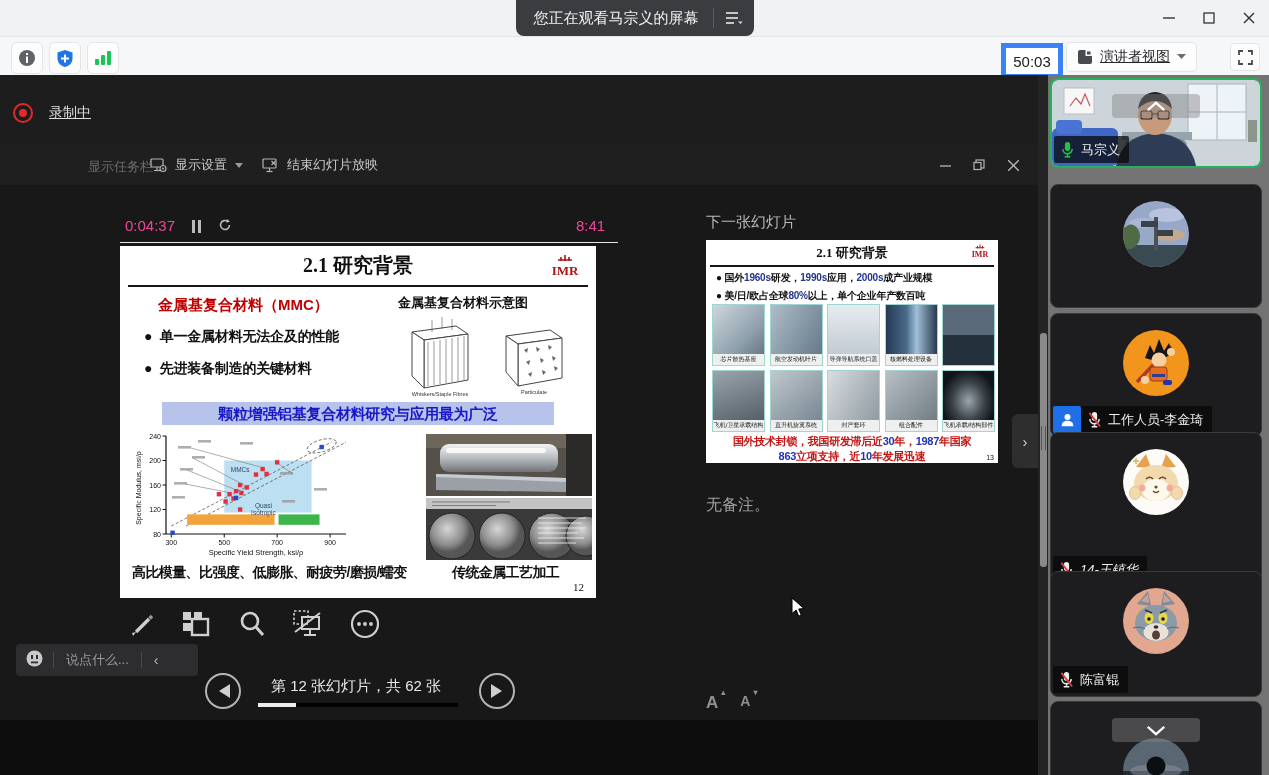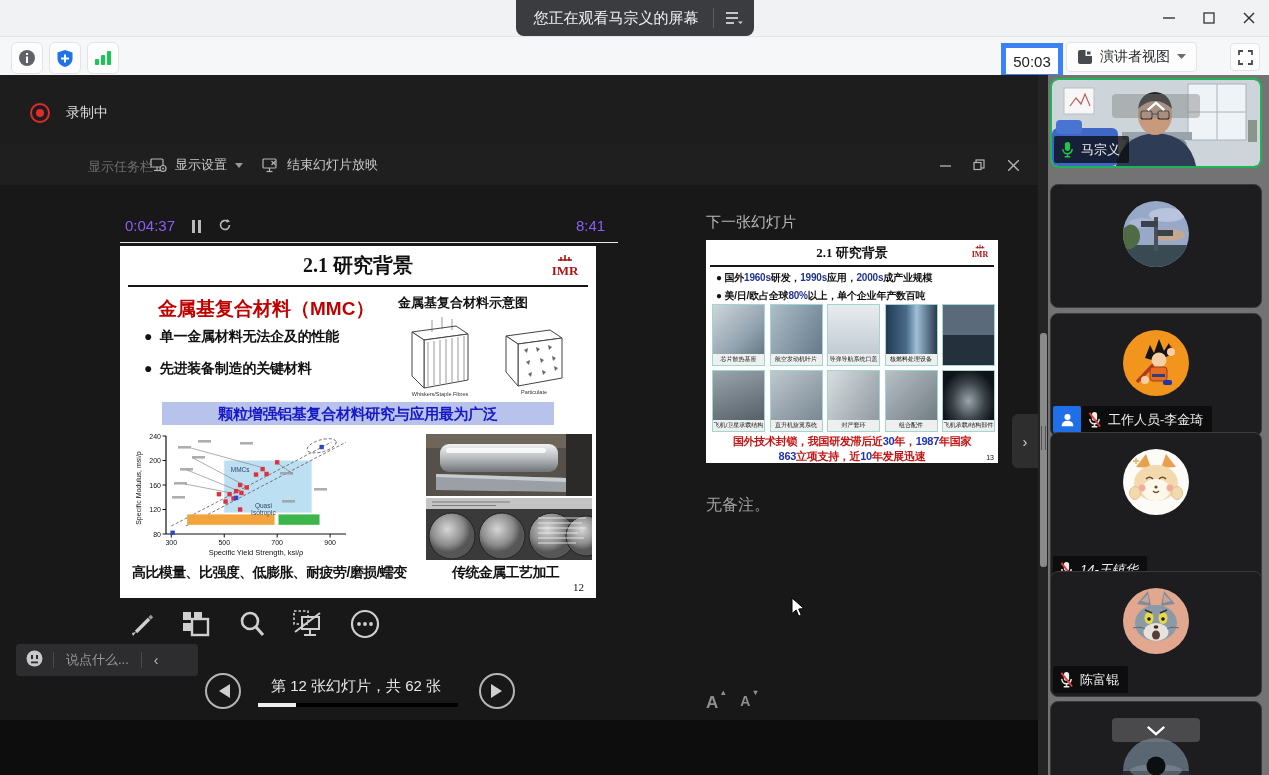--- a/index.html
+++ b/index.html
@@ -13,44 +13,44 @@
   .burger{width:40px;height:36px;display:flex;align-items:center;justify-content:center;gap:3px;cursor:pointer;}
   .winctl{position:absolute;top:0;right:0;height:36px;display:flex;}
   .winctl>div{width:40px;height:36px;display:flex;align-items:center;justify-content:center;}
   
   .toolbar{position:absolute;left:0;top:37px;width:1269px;height:38px;background:#f6f7f9;border-bottom:1px solid #d8d8d8;}
   .tbtn{position:absolute;top:5px;width:30px;height:30px;background:#fdfdfd;border:1px solid #e3e4e6;border-radius:6px;
         display:flex;align-items:center;justify-content:center;}
   .timerbox{position:absolute;top:6px;left:1001px;width:52px;height:26px;background:#fff;border:5px solid #3b82f6;
         display:flex;align-items:center;justify-content:center;font-size:15px;color:#202124;}
   .viewsel{position:absolute;top:5px;left:1066px;height:28px;display:flex;align-items:center;gap:7px;padding:0 10px;
-        background:#fdfdfd;border:1px solid #e3e4e6;border-radius:4px;font-size:14px;color:#26282b;}
+        background:#fdfdfd;border:1px solid #e3e4e6;border-radius:4px;font-size:14px;color:#26282b;text-decoration:underline;}
   .fsbtn{position:absolute;top:6px;left:1230px;width:28px;height:26px;display:flex;align-items:center;justify-content:center;
         background:#fdfdfd;border:1px solid #e3e4e6;border-radius:4px;}
   
   .main{position:absolute;left:0;top:75px;width:1038px;height:700px;background:#181818;}
   .topstrip{position:absolute;left:0;top:0;width:100%;height:70px;background:#1d1d1d;}
-  .rec{position:absolute;left:30px;top:28px;display:flex;align-items:center;gap:16px;color:#dedede;font-size:14px;}
+  .rec{position:absolute;left:13px;top:28px;display:flex;align-items:center;gap:16px;color:#dedede;font-size:14px;text-decoration:underline;}
   .recdot{width:16px;height:16px;border-radius:50%;border:2px solid #e02b2b;display:flex;align-items:center;justify-content:center;}
   .recdot>div{width:8px;height:8px;border-radius:50%;background:#e02b2b;}
   .ppt-titlebar{position:absolute;left:0;top:70px;width:100%;height:40px;background:#1f1f1f;}
   .taskbar-hint{position:absolute;left:88px;top:13px;color:#6d6d6d;font-size:13px;}
   .pptbtn{position:absolute;top:0;height:40px;display:flex;align-items:center;gap:8px;color:#c9c9c9;font-size:13px;}
   .lockbtn{position:absolute;left:16px;top:-2px;height:40px;padding:0 16px;background:#3d3d3f;border-radius:4px;
         display:flex;align-items:center;gap:10px;color:#f0f0f0;font-size:14px;box-shadow:0 2px 6px rgba(0,0,0,.5);}
   .pptwin{position:absolute;top:0;right:8px;height:40px;display:flex;}
   .pptwin>div{width:34px;height:40px;display:flex;align-items:center;justify-content:center;}
-  .timerrow{position:absolute;left:0;top:137px;width:640px;height:28px;color:#8b5cf6;font-size:15px;}
+  .timerrow{position:absolute;left:0;top:137px;width:640px;height:28px;color:#ec4899;font-size:15px;}
   .hline{position:absolute;left:120px;top:167px;width:498px;height:1px;background:#e6e6e6;}
   
   .slide{position:absolute;left:120px;top:171px;width:476px;height:352px;background:#fff;color:#111;}
   .s-title{position:absolute;left:0;top:6px;width:100%;text-align:center;font-size:20px;font-weight:bold;
         font-family:"Liberation Serif",serif;}
   .s-hr{position:absolute;left:8px;top:39px;width:460px;height:2px;background:#161616;}
-  .s-red{position:absolute;left:38px;top:50px;font-size:19px;font-weight:bold;color:#c00000;}
+  .s-red{position:absolute;left:38px;top:50px;font-size:15px;font-weight:bold;color:#c00000;}
   .s-b{position:absolute;left:24px;font-size:14px;font-weight:bold;letter-spacing:-0.2px;}
   .s-schemt{position:absolute;left:278px;top:48px;font-size:13px;font-weight:bold;}
   .s-banner{position:absolute;left:42px;top:156px;width:392px;height:23px;background:#b7c3ea;
         color:#1818c8;font-size:15px;font-weight:bold;text-align:center;line-height:23px;letter-spacing:-0.3px;}
   .s-cap{position:absolute;top:318px;font-size:14px;font-weight:bold;letter-spacing:-0.6px;}
   .s-page{position:absolute;right:12px;bottom:5px;font-size:11px;font-family:"Liberation Serif",serif;}
   .imr{position:absolute;}
   
   .aicon{position:absolute;top:533px;width:32px;height:32px;display:flex;align-items:center;justify-content:center;}
   .chat{position:absolute;left:16px;top:569px;width:182px;height:32px;background:#2d2d2f;border-radius:4px;

